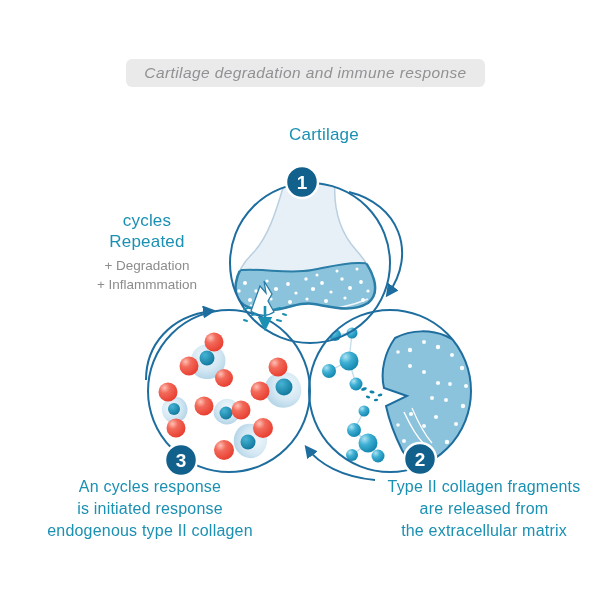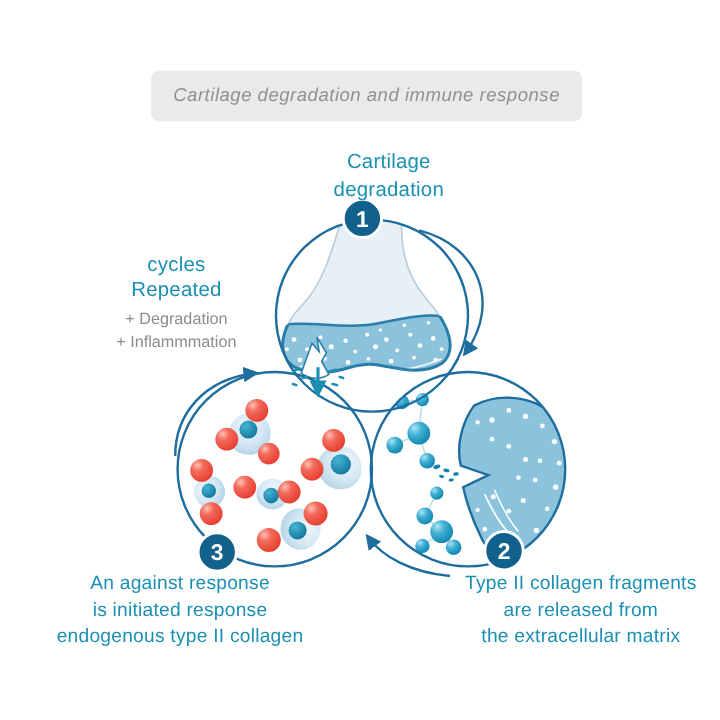--- a/index.html
+++ b/index.html
@@ -2,21 +2,21 @@
 <html style="--teal: #1a90b2; --outline: #1e6d9f; --badge: #12608c; --band: #8cc3dc; --bandDark: #2a7ea8; --boneLight: #e8f0f7; --boneStroke: #bacfdf; --red: #ee4437; --cellBlue: #cfe4f1; --grayText: #8c8c8e; --bannerBg: #eaeaea; --bannerText: #8f9194;"><head>
 <meta charset="utf-8">
 <style>
   html,body{margin:0;padding:0;background:#fff;}
   .stage{
     position:relative;width:600px;height:600px;background:#fff;overflow:hidden;
     font-family:"Liberation Sans",sans-serif;
   }
   .stage svg{position:absolute;left:0;top:0;}
   .banner{
-    position:absolute;left:126px;top:59px;width:359px;height:42px;
+    position:absolute;left:126px;top:59px;width:359px;height:28px;
     background:var(--bannerBg);border-radius:6px;
     display:flex;align-items:center;justify-content:center;
     font-style:italic;font-size:15.5px;letter-spacing:.4px;color:var(--bannerText);
   }
   .teal-caption{
     position:absolute;color:var(--teal);text-align:center;
     font-size:16px;line-height:22px;letter-spacing:.2px;
   }
   .caption-step1{left:244px;top:123px;width:160px;font-size:17px;line-height:23px;}
   .caption-step2{left:364px;top:476px;width:240px;}
@@ -253,36 +253,35 @@
       <text x="420" y="466" class="badge-num">2</text>
     </g>
     <g>
       <circle cx="181" cy="460" r="16" class="fl-badge" stroke="#ffffff" stroke-width="2.5"></circle>
       <text x="181" y="467" class="badge-num">3</text>
     </g>
   </svg>
 
   <div class="teal-caption caption-step1">
     <div>Cartilage</div>
-    <div>degradation</div>
   </div>
 
   <div class="sidenote">
     <div class="sidenote-heading">
       <div>cycles</div>
       <div>Repeated</div>
     </div>
     <div class="sidenote-bullets">
       <div>+ Degradation</div>
       <div>+ Inflammmation</div>
     </div>
   </div>
 
   <div class="teal-caption caption-step3">
-    <div>An against response</div>
+    <div>An cycles response</div>
     <div>is initiated response</div>
     <div>endogenous type II collagen</div>
   </div>
 
   <div class="teal-caption caption-step2">
     <div>Type II collagen fragments</div>
     <div>are released from</div>
     <div>the extracellular matrix</div>
   </div>
 

